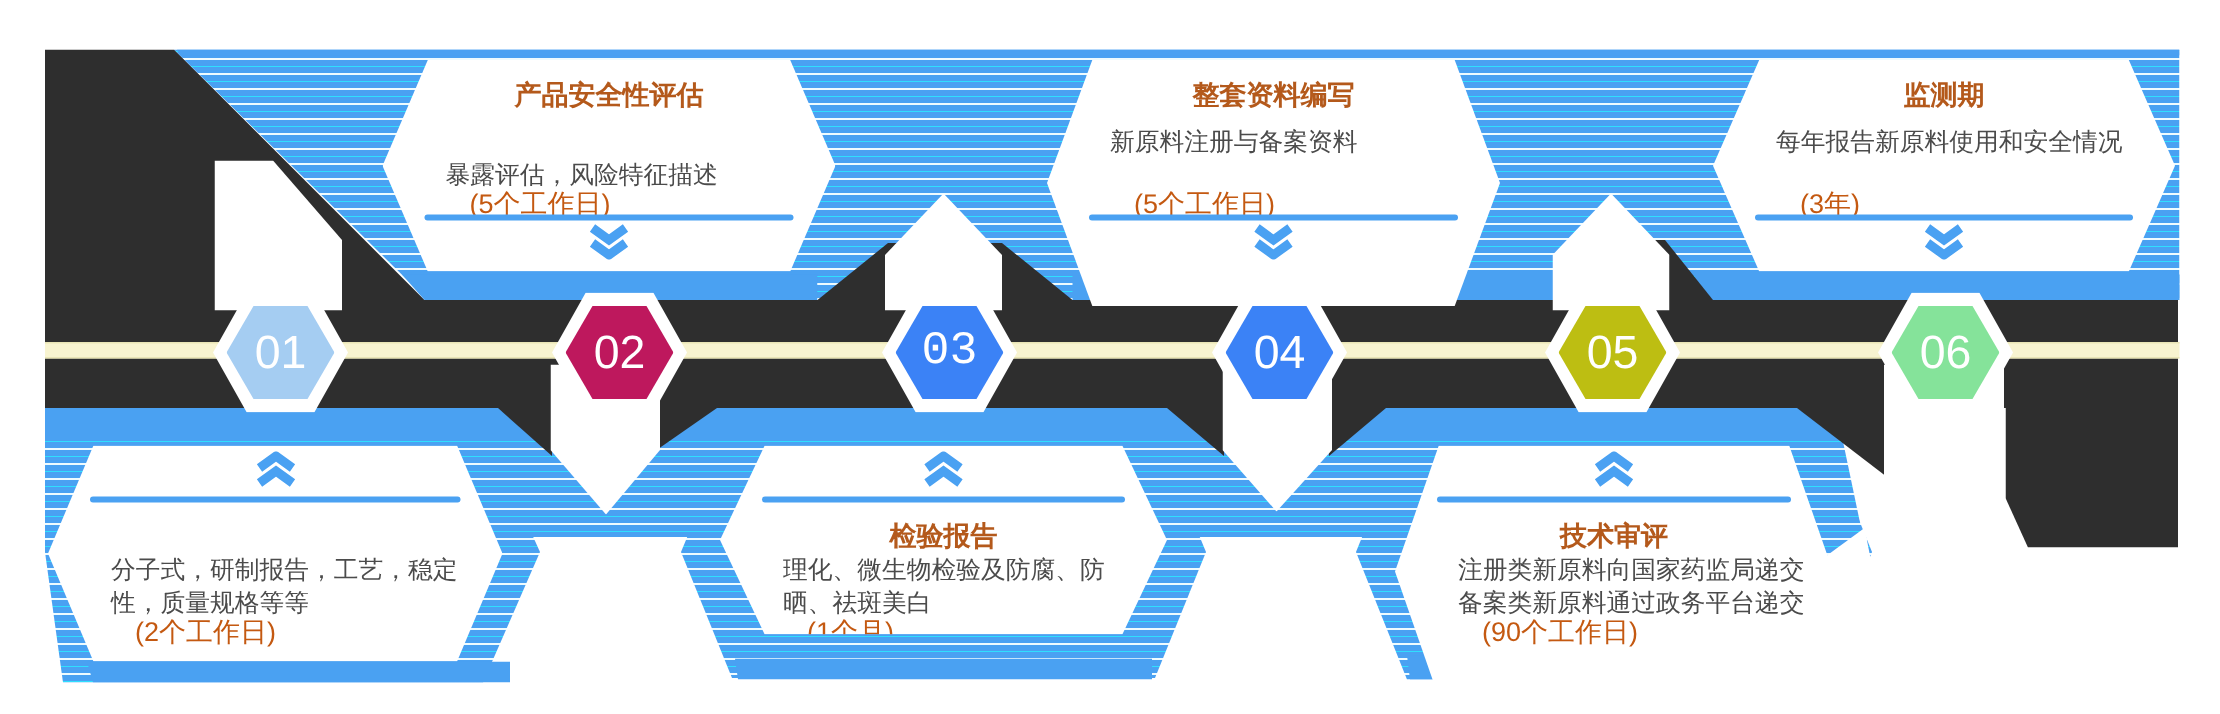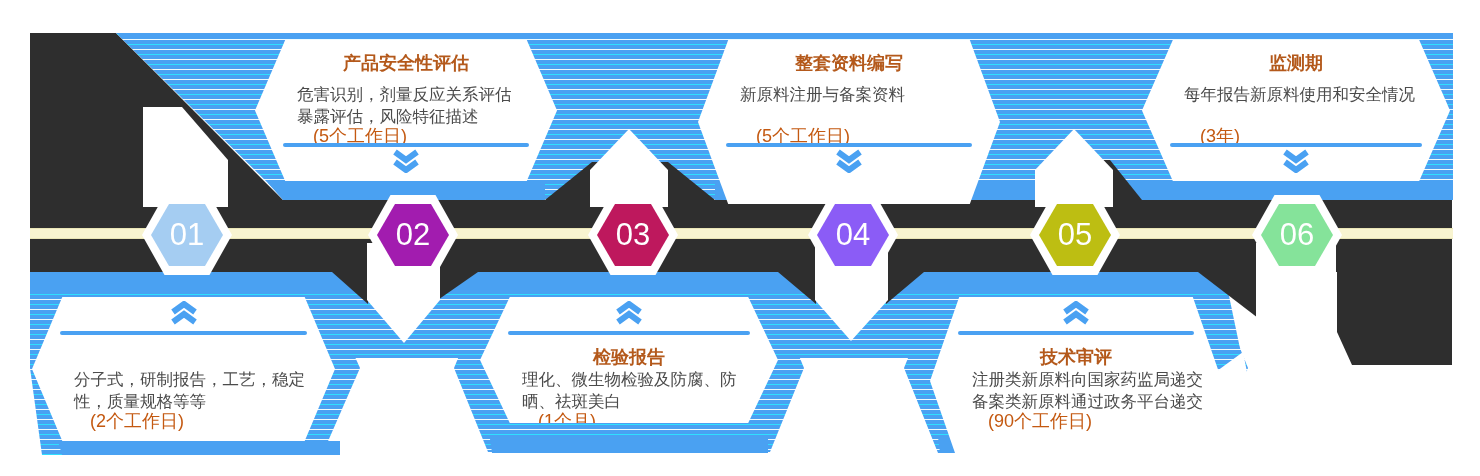--- a/index.html
+++ b/index.html
@@ -139,40 +139,39 @@
   <div class="shape wht p04"></div>
   <div class="shape wht p06"></div>
 
   <div class="hexcollar h1"></div>
   <div class="hexcollar h2"></div>
   <div class="hexcollar h3"></div>
   <div class="hexcollar h4"></div>
   <div class="hexcollar h5"></div>
   <div class="hexcollar h6"></div>
   <div class="hex h1" style="background: rgb(165, 205, 242);">01</div>
-  <div class="hex h2" style="background: #a21caf;">02</div>
-  <div class="hex h3" style="background: #be185d;">03</div>
-  <div class="hex h4" style="background: #8b5cf6;">04</div>
+  <div class="hex h2" style="background: #be185d;">02</div>
+  <div class="hex h3" style="background: #3b82f6; font-family: Liberation Mono, monospace;">03</div>
+  <div class="hex h4" style="background: #3b82f6;">04</div>
   <div class="hex h5" style="background: rgb(189, 190, 18);">05</div>
   <div class="hex h6" style="background: rgb(133, 227, 154);">06</div>
 
   <div class="callout bottom c01">
     <svg class="chev up" width="30" height="24" viewBox="0 0 30 24">
       <path d="M4 3 L15 11 L26 3" fill="none" stroke="currentColor" stroke-width="6"></path>
       <path d="M4 13 L15 21 L26 13" fill="none" stroke="currentColor" stroke-width="6"></path>
     </svg>
     <div class="rule"></div>
     <div class="b1">分子式，研制报告，工艺，稳定</div>
     <div class="b2">性，质量规格等等</div>
     <div class="dur">(2个工作日)</div>
   </div>
 
   <div class="callout top c02">
     <div class="title">产品安全性评估</div>
-    <div class="b1">危害识别，剂量反应关系评估</div>
     <div class="b2">暴露评估，风险特征描述</div>
     <div class="dur">(5个工作日)</div>
     <div class="rule"></div>
     <svg class="chev down" width="30" height="24" viewBox="0 0 30 24">
       <path d="M4 3 L15 11 L26 3" fill="none" stroke="currentColor" stroke-width="6"></path>
       <path d="M4 13 L15 21 L26 13" fill="none" stroke="currentColor" stroke-width="6"></path>
     </svg>
   </div>
 
   <div class="callout bottom c03">

